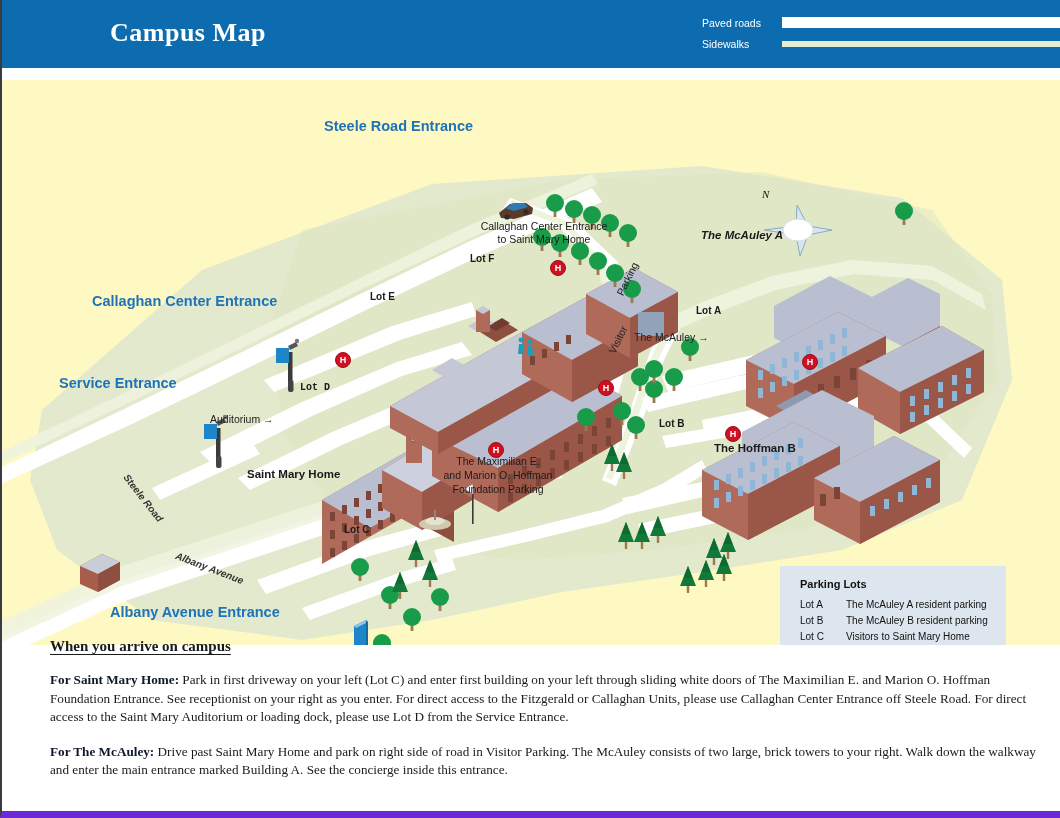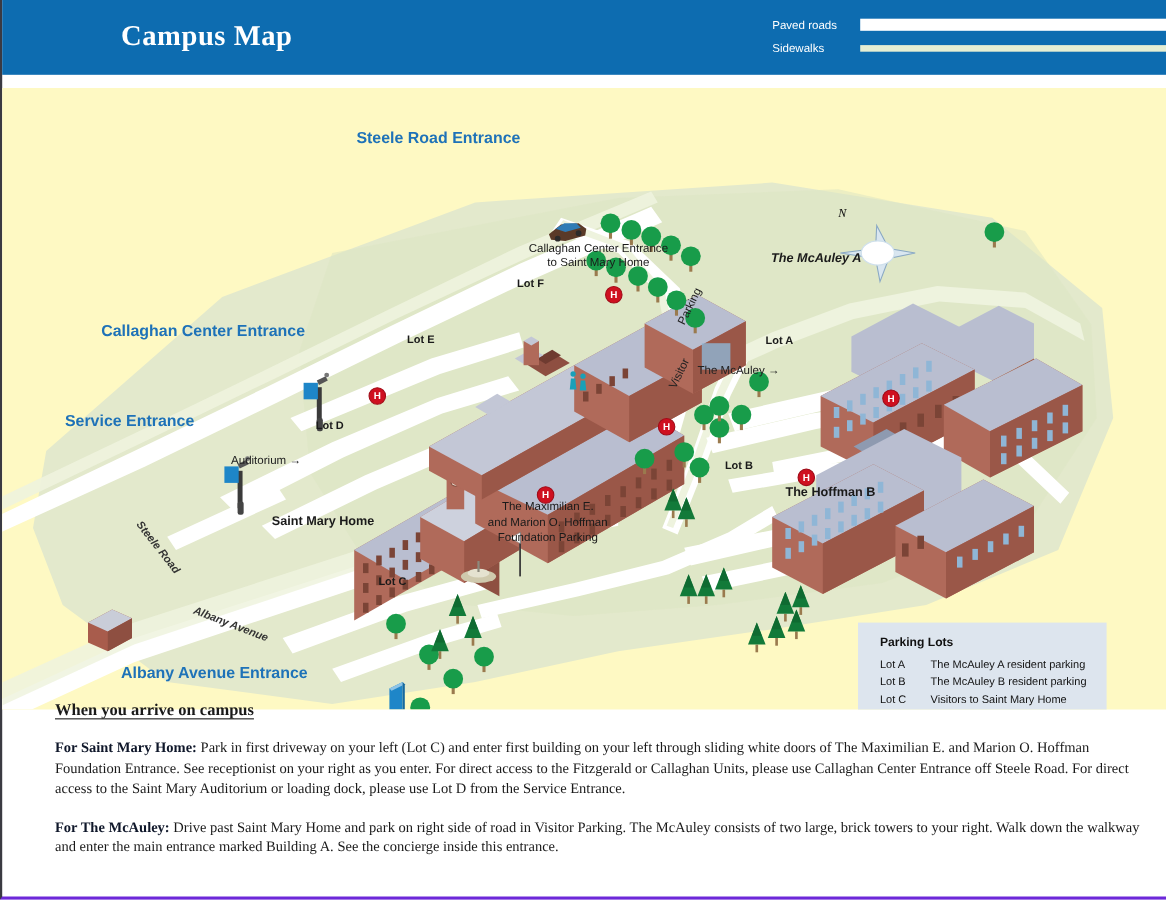--- a/index.html
+++ b/index.html
@@ -1,18 +1,18 @@
 <!DOCTYPE html>
 <html><head>
 <meta charset="utf-8">
 <style>
   html,body{margin:0;padding:0;background:#fff;}
   body{width:1060px;height:818px;font-family:"Liberation Sans",sans-serif;overflow:hidden;}
   #page{position:relative;width:1060px;height:818px;background:#fff;
-        border-left:2px solid #3a3a42;border-bottom:3px solid #6d28d9;box-sizing:border-box;}
+        border-left:2px solid #3a3a42;border-bottom:7px solid #6d28d9;box-sizing:border-box;}
 
   
   #header{position:absolute;left:0;top:0;width:1060px;height:68px;background:#0d6cb0;}
   #title{position:absolute;left:108px;top:18px;font-family:"Liberation Serif",serif;
          font-size:26px;font-weight:700;color:#ffffff;letter-spacing:.5px;}
   .hdr-legend{position:absolute;right:0;top:14px;width:370px;}
   .hdr-row{position:relative;height:21px;}
   .hdr-lbl{position:absolute;left:10px;top:3px;font-size:10.5px;color:#ffffff;}
   .hdr-bar{position:absolute;left:90px;right:0;}
   .bar-road{top:3px;height:11px;background:#ffffff;}
@@ -444,22 +444,22 @@
     <div class="mlab blk2" style="left:432px;top:389px;width:128px;">and Marion O. Hoffman</div>
     <div class="mlab blk2" style="left:432px;top:403px;width:128px;">Foundation Parking</div>
 
     <div class="mlab bldg" style="left:245px;top:388px;">Saint Mary Home</div>
     <div class="mlab bldg" style="left:699px;top:149px;font-style:italic;">The McAuley A</div>
     <div class="mlab bldg" style="left:712px;top:362px;">The Hoffman B</div>
 
     <div class="mlab lot" style="left:694px;top:225px;">Lot A</div>
     <div class="mlab lot" style="left:657px;top:338px;">Lot B</div>
     <div class="mlab lot" style="left:342px;top:444px;">Lot C</div>
-    <div class="mlab lot" style="left:285px;top:302px;">Lot D</div>
-    <div class="mlab lot" style="left:368px;top:224px;">Lot E</div>
+    <div class="mlab lot" style="left:298px;top:302px;font-family:Liberation Mono, monospace;">Lot D</div>
+    <div class="mlab lot" style="left:368px;top:211px;">Lot E</div>
     <div class="mlab lot" style="left:468px;top:173px;">Lot F</div>
 
     <div class="mlab road" style="left:128px;top:392px;transform:rotate(52deg);transform-origin:left top;">Steele Road</div>
     <div class="mlab road" style="left:176px;top:470px;transform:rotate(21deg);transform-origin:left top;">Albany Avenue</div>
 
     <div class="mlab plain" style="left:208px;top:333px;text-align:center;">Auditorium →</div>
     <div class="mlab plain" style="left:632px;top:251px;">The McAuley →</div>
 
     <div class="mlab plain" style="left:612px;top:212px;transform:rotate(-64deg);transform-origin:left top;">Parking</div>
     <div class="mlab plain" style="left:604px;top:270px;transform:rotate(-64deg);transform-origin:left top;">Visitor</div>

